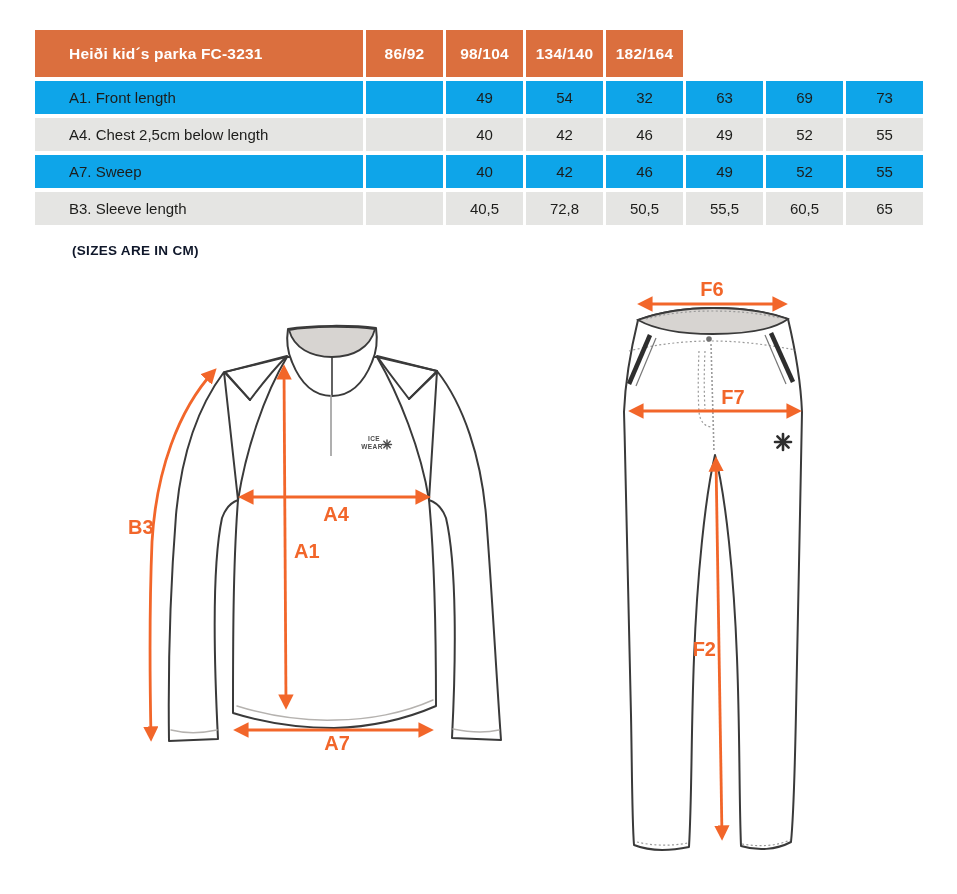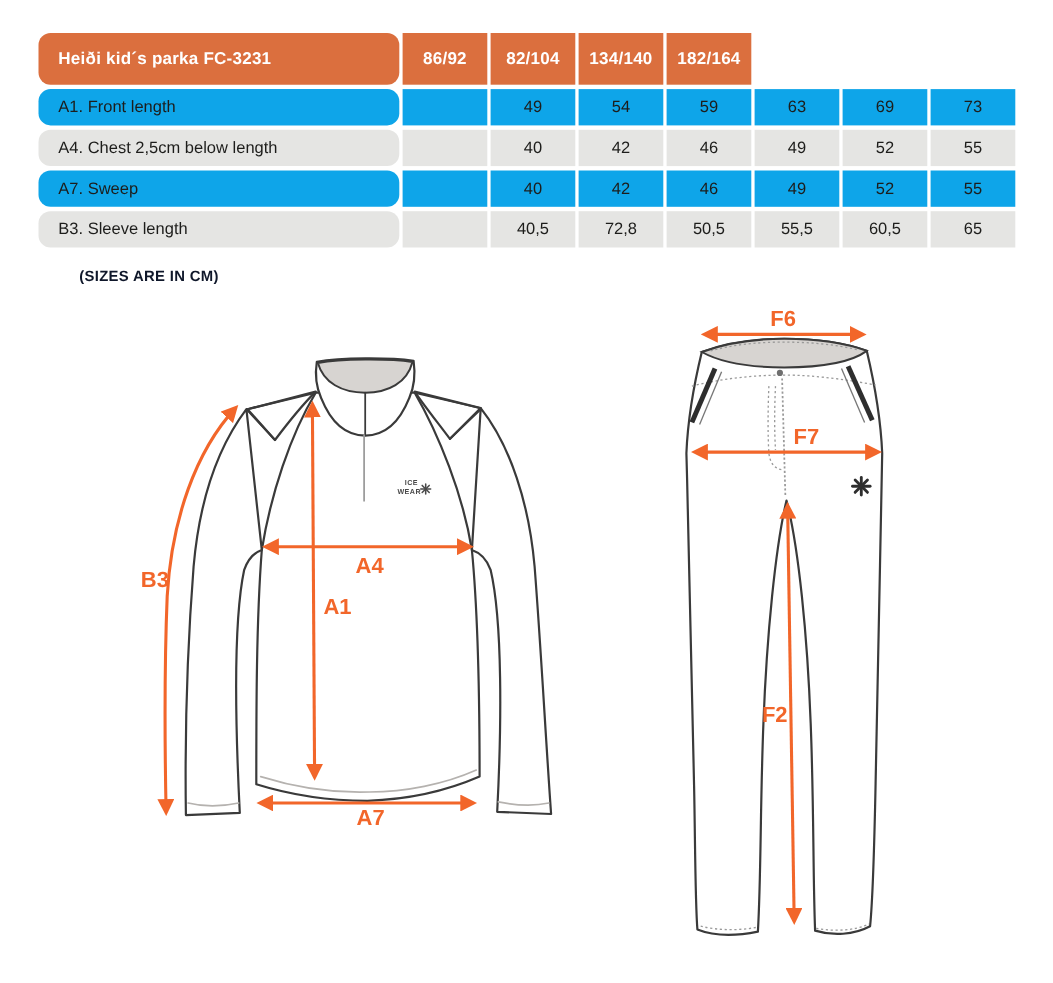--- a/index.html
+++ b/index.html
@@ -15,21 +15,21 @@
   .trow{
     display:grid;
     grid-template-columns:328px repeat(7,77px);
     column-gap:3px;
     margin-bottom:4px;
   }
   .cell{
     display:flex;align-items:center;justify-content:center;
     font-size:15px;color:#1d1d1b;height:33px;
   }
-  .cell.label{justify-content:flex-start;padding-left:18px;box-sizing:border-box;border-radius:11px;}
+  .cell.label{justify-content:flex-start;padding-left:34px;box-sizing:border-box;}
   .trow.header .cell{
     background:#DB6F3E;color:#ffffff;font-weight:700;
     height:47px;font-size:15.5px;letter-spacing:.2px;
   }
   .trow.r-dark .cell{background:#0ea5e9;}
   .trow.r-light .cell{background:#E5E5E3;}
   
   .note{
     position:absolute;left:72px;top:243px;
     color:#0f172a;font-size:13.5px;font-weight:700;letter-spacing:.3px;
@@ -50,31 +50,31 @@
 </style>
 </head>
 <body>
 
 <div class="page">
 
   <div class="size-table">
     <div class="trow header">
       <div class="cell label">Heiði kid´s parka FC-3231</div>
       <div class="cell">86/92</div>
-      <div class="cell">82/104</div>
+      <div class="cell">98/104</div>
       <div class="cell">134/140</div>
       <div class="cell">182/164</div>
     </div>
 
     <div class="trow r-dark">
       <div class="cell label">A1. Front length</div>
       <div class="cell"></div>
       <div class="cell">49</div>
       <div class="cell">54</div>
-      <div class="cell">59</div>
+      <div class="cell">32</div>
       <div class="cell">63</div>
       <div class="cell">69</div>
       <div class="cell">73</div>
     </div>
 
     <div class="trow r-light">
       <div class="cell label">A4. Chest 2,5cm below length</div>
       <div class="cell"></div>
       <div class="cell">40</div>
       <div class="cell">42</div>

